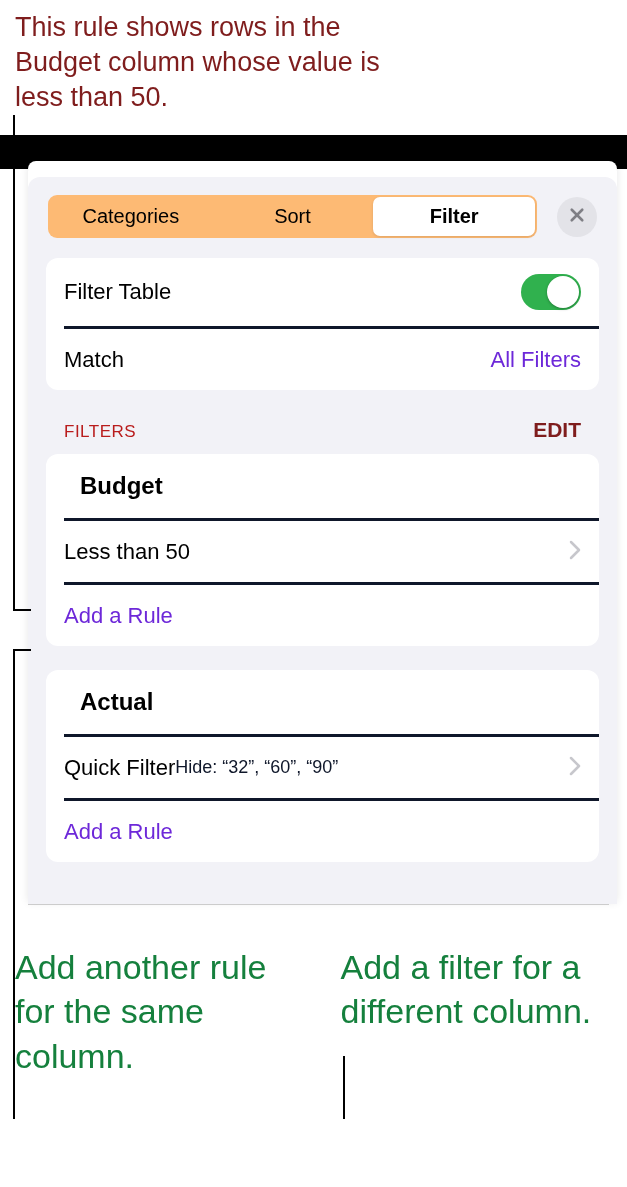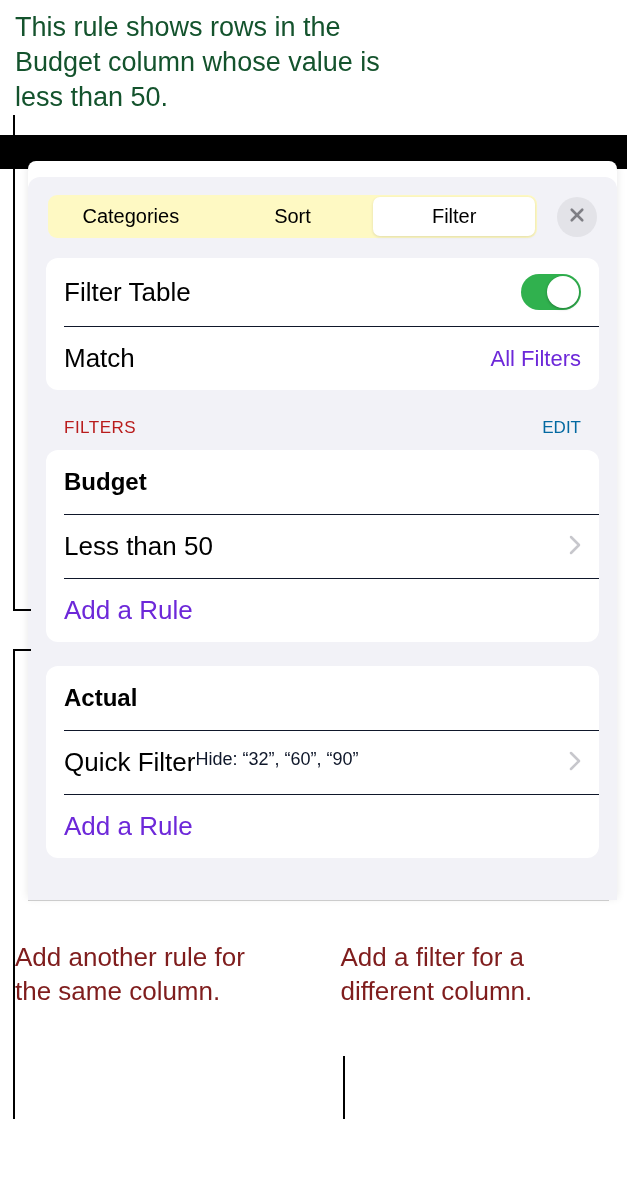--- a/index.html
+++ b/index.html
@@ -11,21 +11,21 @@
     body {
       width: 627px;
       height: 1187px;
       background: #fff;
       position: relative;
     }
     .callout-top {
       padding: 10px 15px 10px 15px;
       font-size: 27px;
       line-height: 1.3;
-      color: #14532d;
+      color: #7f1d1d;
       max-width: 420px;
     }
     .black-bar {
       background: #000;
       height: 34px;
       margin-top: 10px;
     }
     .sheet {
       background: #fff;
       border-radius: 12px 12px 0 0;
@@ -41,38 +41,38 @@
     }
     .header-row {
       display: flex;
       align-items: center;
       justify-content: space-between;
       margin-bottom: 20px;
       padding: 0 2px;
     }
     .segmented {
       display: flex;
-      background: #fef9c3;
+      background: #fdba74;
       border-radius: 9px;
       padding: 2px;
       flex: 1;
       margin-right: 20px;
     }
     .seg-item {
       flex: 1;
       text-align: center;
       padding: 8px 14px;
       font-size: 20px;
       color: #000;
       border-radius: 7px;
       cursor: pointer;
     }
     .seg-item.active {
       background: #fff;
-      font-weight: 400;
+      font-weight: 700;
       box-shadow: 0 1px 3px rgba(0,0,0,0.12);
     }
     .close-btn {
       width: 40px;
       height: 40px;
       border-radius: 50%;
       background: #e3e3e8;
       display: flex;
       align-items: center;
       justify-content: center;
@@ -90,31 +90,32 @@
       display: flex;
       align-items: center;
       justify-content: space-between;
       padding: 16px 18px;
       min-height: 64px;
     }
     .row + .row {
       border-top: 1px solid #e8e8ec;
     }
     .card .row:not(:first-child) {
-      border-top: 1px solid #0f172a;
+      border-top: 3px solid #0f172a;
       margin-left: 18px;
       padding-left: 0;
     }
     .row-label {
-      font-size: 26px;
+      font-size: 22px;
       color: #000;
     }
     .row-label.bold {
       font-weight: 600;
       font-size: 24px;
+      margin-left: 16px;
     }
     .row-value {
       font-size: 22px;
     }
     .green { color: #6d28d9; }
     .toggle {
       width: 60px;
       height: 36px;
       background: #30b14e;
       border-radius: 18px;
@@ -140,23 +141,23 @@
       margin-top: 28px;
       margin-bottom: 4px;
     }
     .section-title {
       font-size: 17px;
       letter-spacing: 0.5px;
       color: #b91c1c;
       text-transform: uppercase;
     }
     .edit-link {
-      font-size: 17px;
-      color: #0369a1;
-      font-weight: 400;
+      font-size: 21px;
+      color: #7f1d1d;
+      font-weight: 700;
       cursor: pointer;
     }
     .chevron {
       color: #c7c7cc;
     }
     .chevron svg { width: 12px; height: 20px; }
     .subtext {
       font-size: 18px;
       color: #0f172a;
       margin-top: 2px;
@@ -179,23 +180,23 @@
       position: absolute;
       background: #000;
       height: 1.5px;
     }
     .bottom-callouts {
       display: flex;
       padding: 40px 15px 15px 15px;
       gap: 30px;
     }
     .bottom-callout {
-      font-size: 26px;
+      font-size: 34px;
       line-height: 1.3;
-      color: #7f1d1d;
+      color: #15803d;
     }
     .bottom-callout.left {
       flex: 1;
     }
     .bottom-callout.right {
       flex: 1;
       padding-left: 24px;
     }
     .divider-line {
       border-top: 1px solid #ccc;

